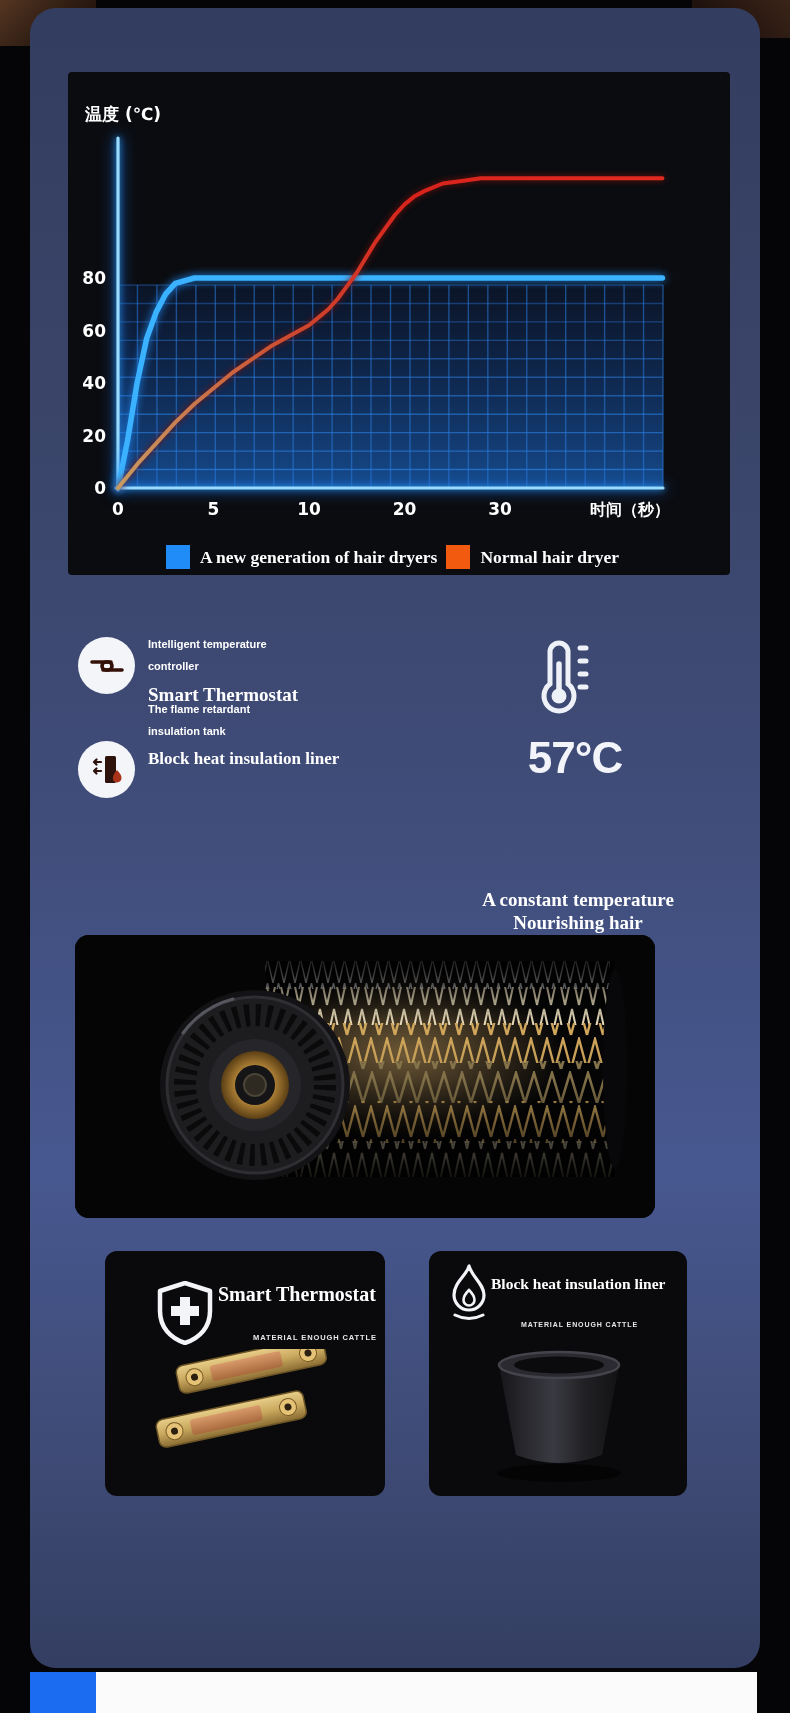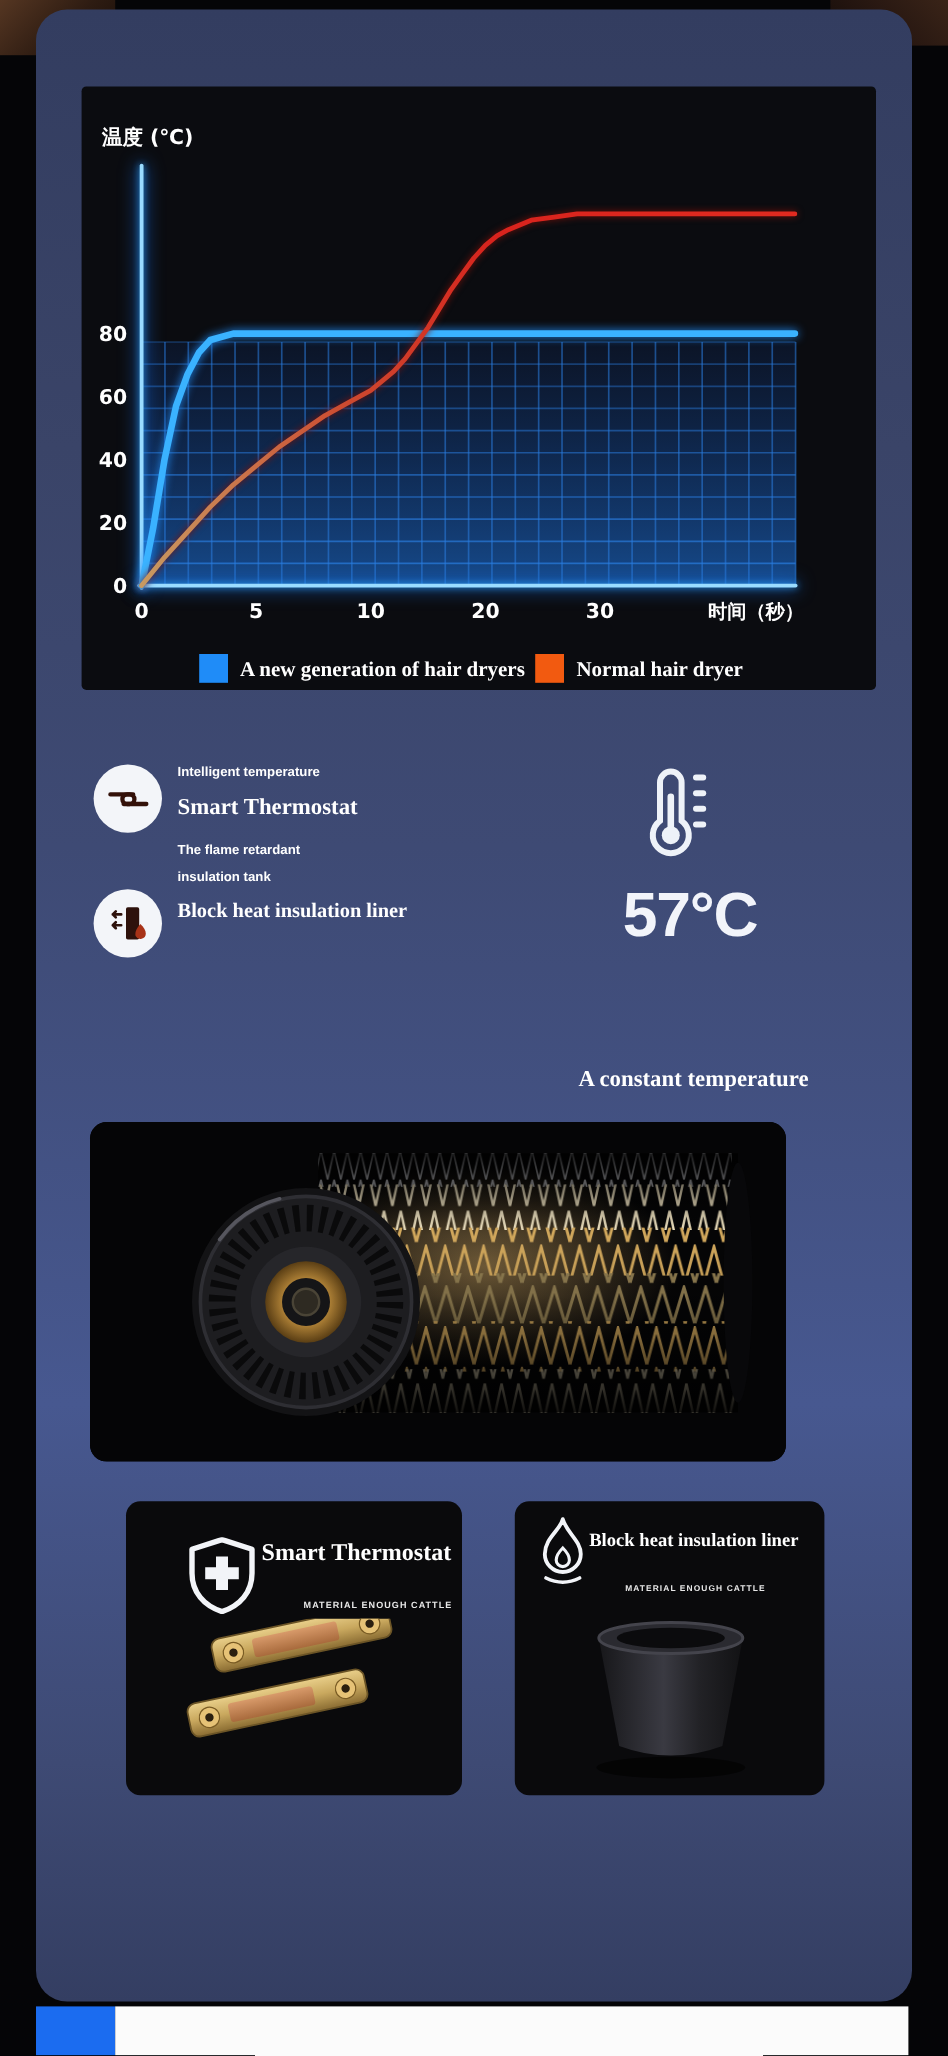--- a/index.html
+++ b/index.html
@@ -37,21 +37,21 @@
 
   
   .feature-circle{width:57px;height:57px;border-radius:50%;background:#f3f5f9;
     display:flex;align-items:center;justify-content:center;}
   .f-title{color:#fff;font-weight:700;font-size:11px;line-height:22px;}
   .f-sub{color:#fff;font-family:"Liberation Serif","DejaVu Serif",serif;
     font-weight:700;font-size:19px;margin-top:7px;}
   .f-sub.small{font-size:17px;}
 
   .temp-value{left:450px;top:733px;width:250px;text-align:center;color:#f2f4fa;
-    font-weight:700;font-size:52px;letter-spacing:-1px;}
+    font-weight:700;font-size:44px;letter-spacing:-1px;}
   .temp-caption{left:448px;top:868px;width:260px;text-align:center;color:#fff;
     font-family:"Liberation Serif","DejaVu Serif",serif;font-weight:700;font-size:19px;line-height:23px;}
 
   
   .product-card{left:75px;top:935px;width:580px;height:283px;background:#060608;border-radius:14px;overflow:hidden;}
   .bottom-card{top:1243px;width:280px;height:245px;background:#0a0a0c;border-radius:12px;overflow:hidden;}
   .bottom-card.left{left:75px;}
   .bottom-card.right{left:399px;width:258px;}
   .card-title{position:absolute;color:#fff;font-family:"Liberation Serif","DejaVu Serif",serif;
     font-weight:700;white-space:nowrap;}
@@ -159,20 +159,21 @@
     </div>
 
     <div class="abs feature-circle" style="left:48px;top:629px;">
       <svg width="34" height="22" viewBox="0 0 34 22">
         <path d="M2 7 h16 a4 4 0 0 1 0 8 h-5" stroke="#331109" stroke-width="3.6" fill="none" stroke-linecap="round"></path>
         <path d="M32 15 h-16 a4 4 0 0 1 0 -8 h5" stroke="#331109" stroke-width="3.6" fill="none" stroke-linecap="round"></path>
       </svg>
     </div>
     <div class="abs sans" style="left:118px;top:625px;width:270px;">
       <div class="f-title">Intelligent temperature</div>
+      <div class="f-title">controller</div>
       <div class="f-sub">Smart Thermostat</div>
     </div>
 
     <div class="abs feature-circle" style="left:48px;top:733px;">
       <svg width="30" height="32" viewBox="0 0 30 32">
         <rect x="13" y="2" width="11" height="27" rx="1.5" fill="#2e120c"></rect>
         <path d="M25 16 c3 3 4.5 5.5 4.5 8 a4.5 4.5 0 0 1 -8.5 2 c-.8 -3.5 1 -6.5 4 -10z" fill="#a83318"></path>
         <g stroke="#2e120c" stroke-width="2.2" fill="none" stroke-linecap="round" stroke-linejoin="round">
           <path d="M9 8 H2 M4.5 5.5 L2 8 l2.5 2.5"></path>
           <path d="M9 17 H2 M4.5 14.5 L2 17 l2.5 2.5"></path>
@@ -194,20 +195,21 @@
           <line x1="60" y1="10" x2="66" y2="10"></line>
             <line x1="60" y1="23" x2="66" y2="23"></line>
           <line x1="60" y1="36" x2="66" y2="36"></line>
             <line x1="60" y1="49" x2="66" y2="49"></line>
         </g>
       </svg>
     </div>
     <div class="abs temp-value sans" style="left:420px;top:725px;">57°C</div>
     <div class="abs temp-caption" style="left:418px;top:860px;margin-top:20px;">
       <div>A constant temperature</div>
+      <div>Nourishing hair</div>
     </div>
 
     <div class="abs product-card" style="left:45px;top:927px;">
       <svg width="580" height="283" viewBox="0 0 580 283">
         <defs>
           <radialGradient id="goldRad">
             <stop offset="0" stop-color="#e8c070"></stop>
               <stop offset="0.6" stop-color="#a87c34"></stop>
               <stop offset="1" stop-color="#5a3e14"></stop>
           </radialGradient>

